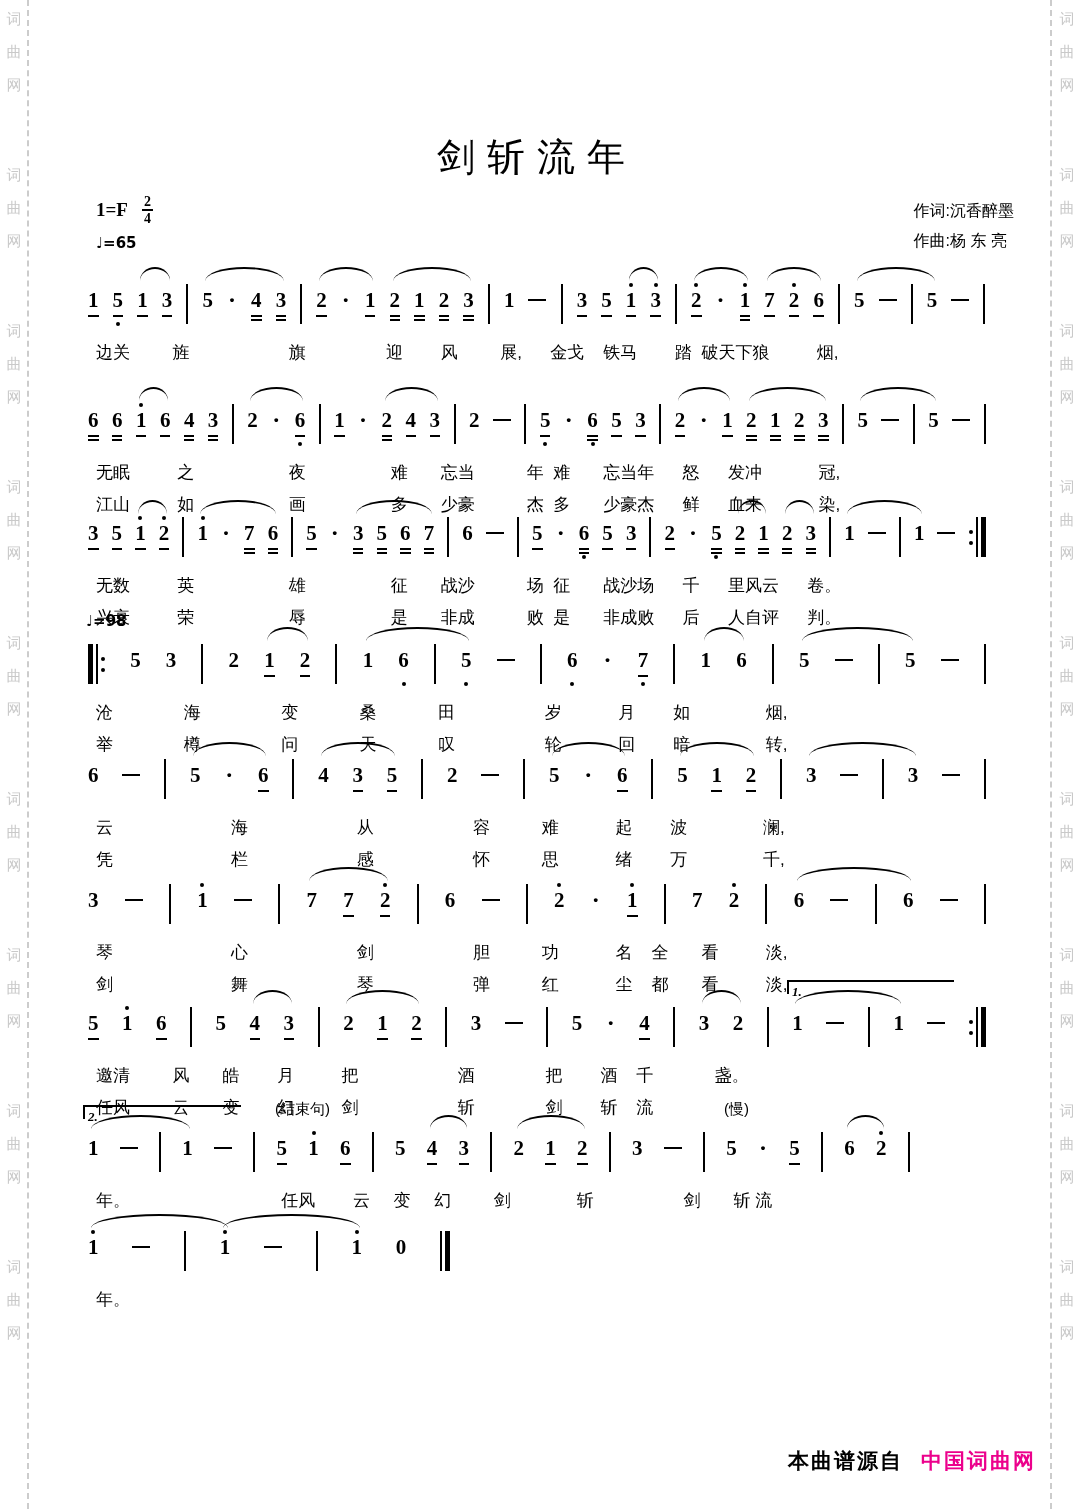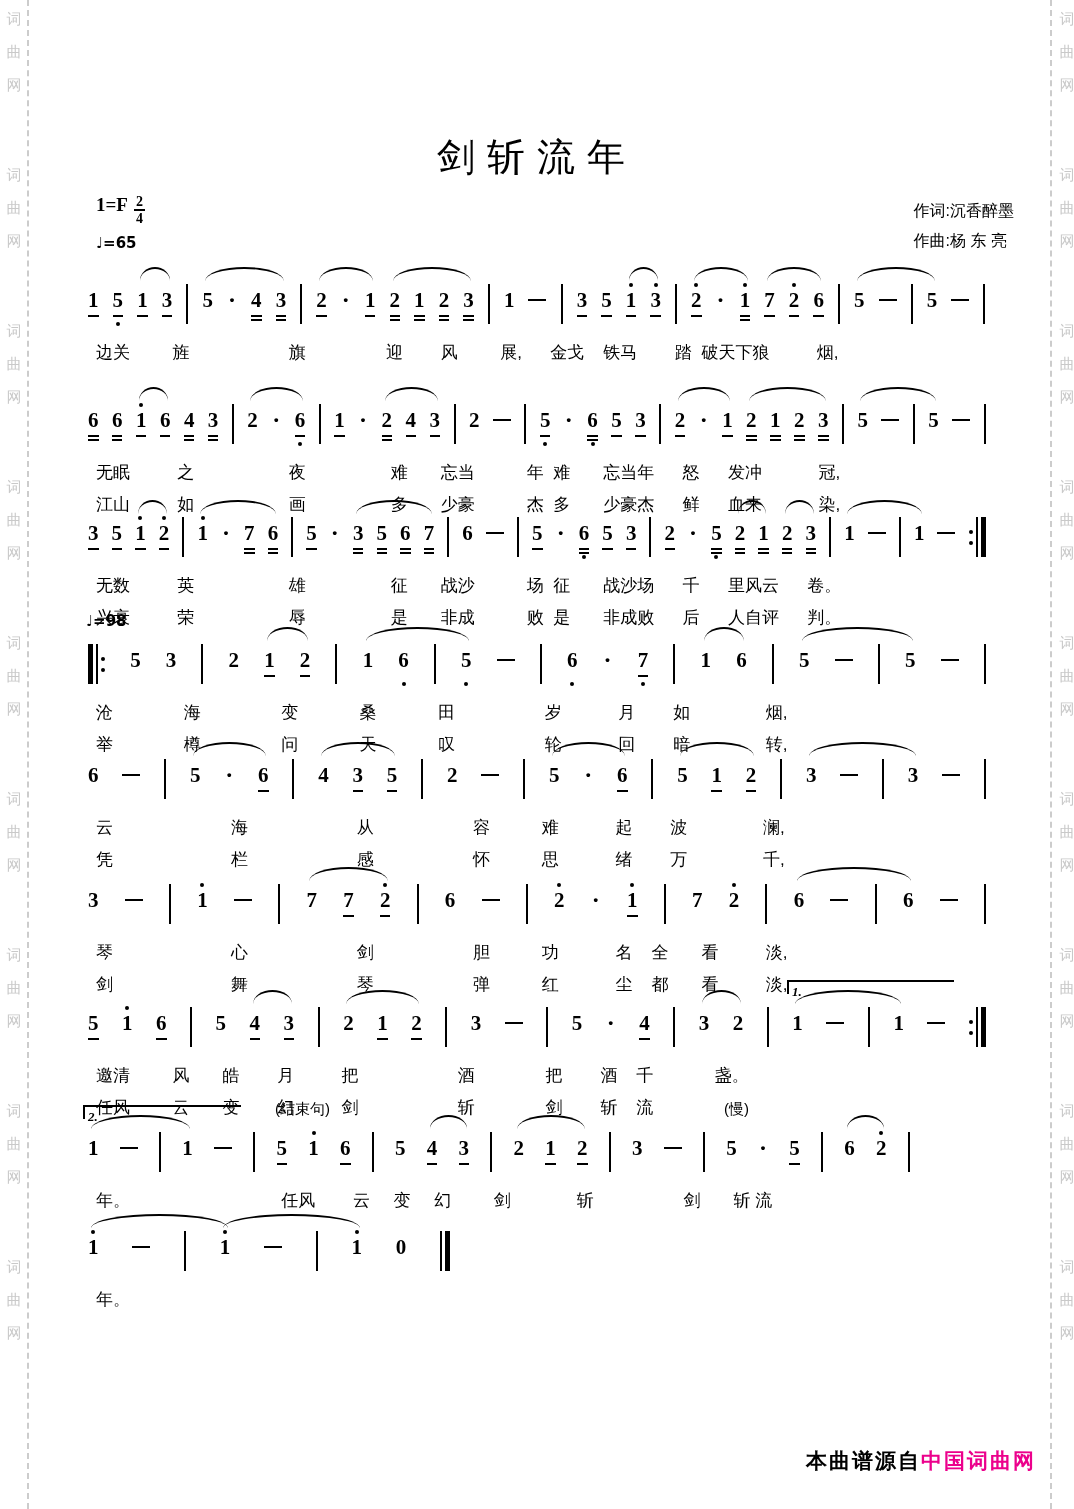--- a/index.html
+++ b/index.html
@@ -15,29 +15,29 @@
   .wm-col.left{left:3px;width:22px}
   .wm-col.right{left:1056px;width:22px}
   .wm-ch{display:block}
   .wm-ch.gap{margin-bottom:57px}
 
   .site-header{position:absolute;top:22px;left:0;width:100%;text-align:center;
                font-size:13px;font-weight:bold;letter-spacing:1px;}
   .title{position:absolute;top:132px;left:0;width:100%;text-align:center;
          font-size:38px;letter-spacing:12px;}
   .keysig{position:absolute;left:96px;top:194px;}
-  .keyrow{display:flex;align-items:flex-start;gap:6px;font-family:"Liberation Serif",serif;
+  .keyrow{display:flex;align-items:center;gap:14px;font-family:"Liberation Serif",serif;
           font-weight:bold;font-size:19px;}
   .ts{display:inline-flex;flex-direction:column;align-items:center;
       font-family:"Liberation Serif",serif;font-weight:bold;font-size:14px;line-height:15px;}
   .tsb{border-top:2px solid #000;padding:0 2px;}
   .tempo-line{margin-top:8px;font-family:"DejaVu Sans",sans-serif;font-weight:bold;font-size:15px;}
   .credits{position:absolute;right:60px;top:196px;font-size:16px;line-height:30px;text-align:left;}
   .footer{position:absolute;top:1447px;right:38px;font-size:21px;font-weight:bold;letter-spacing:2px;}
-  .footer .brand{}
+  .footer .brand{margin-left:18px;}
 
   
   #systems .system{position:absolute;left:88px;width:898px;padding-top:24px;}
   #systems .system:nth-child(1){top:254px}
   #systems .system:nth-child(2){top:374px}
   #systems .system:nth-child(3){top:487px}
   #systems .system:nth-child(4){top:614px}
   #systems .system:nth-child(5){top:729px}
   #systems .system:nth-child(6){top:854px}
   #systems .system:nth-child(7){top:977px}

